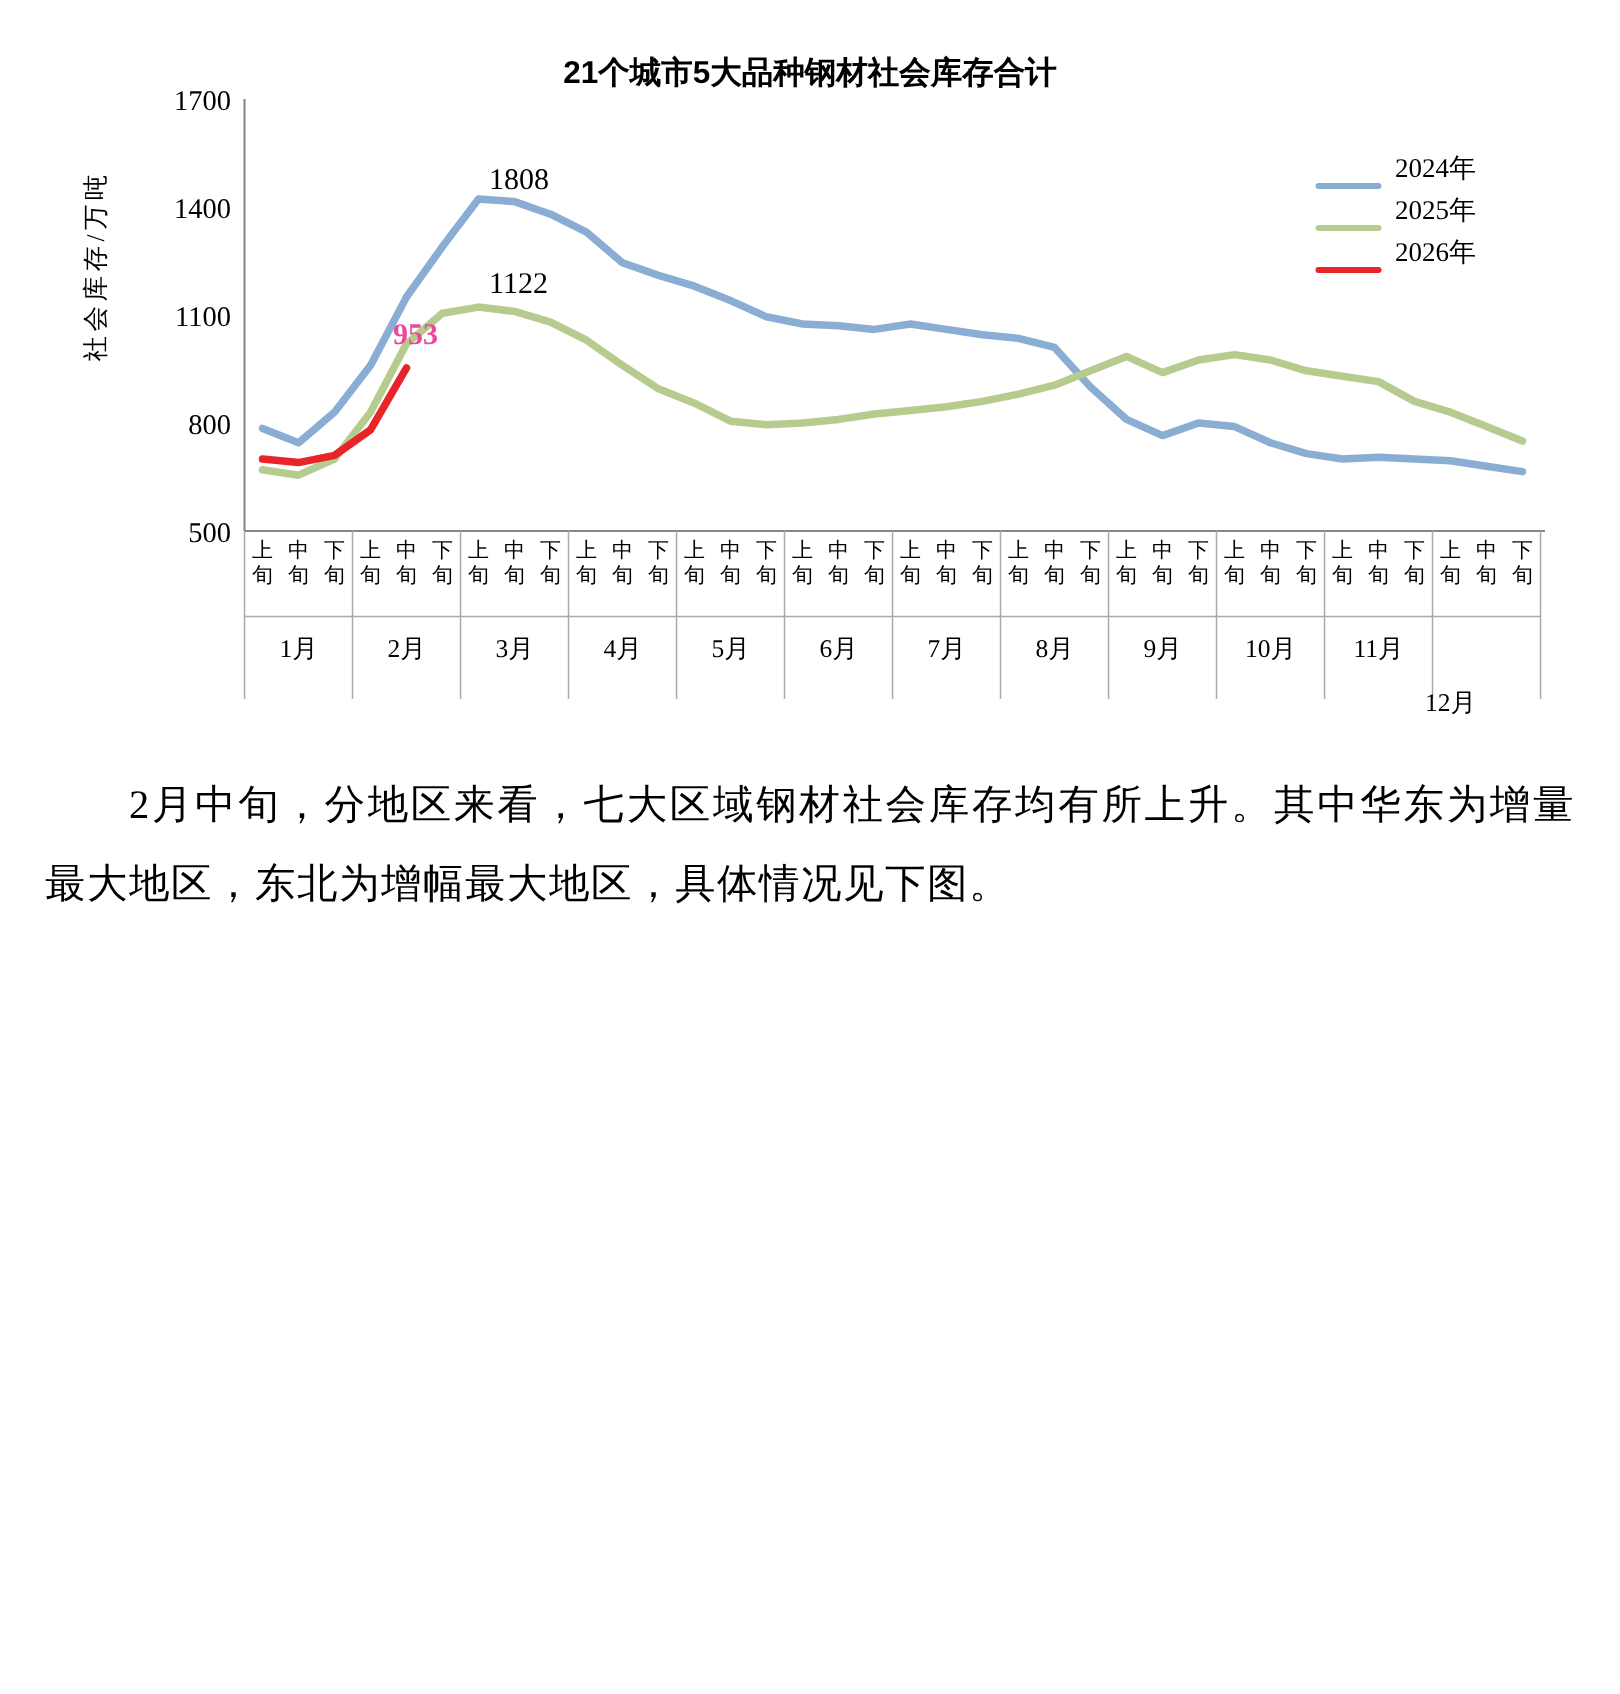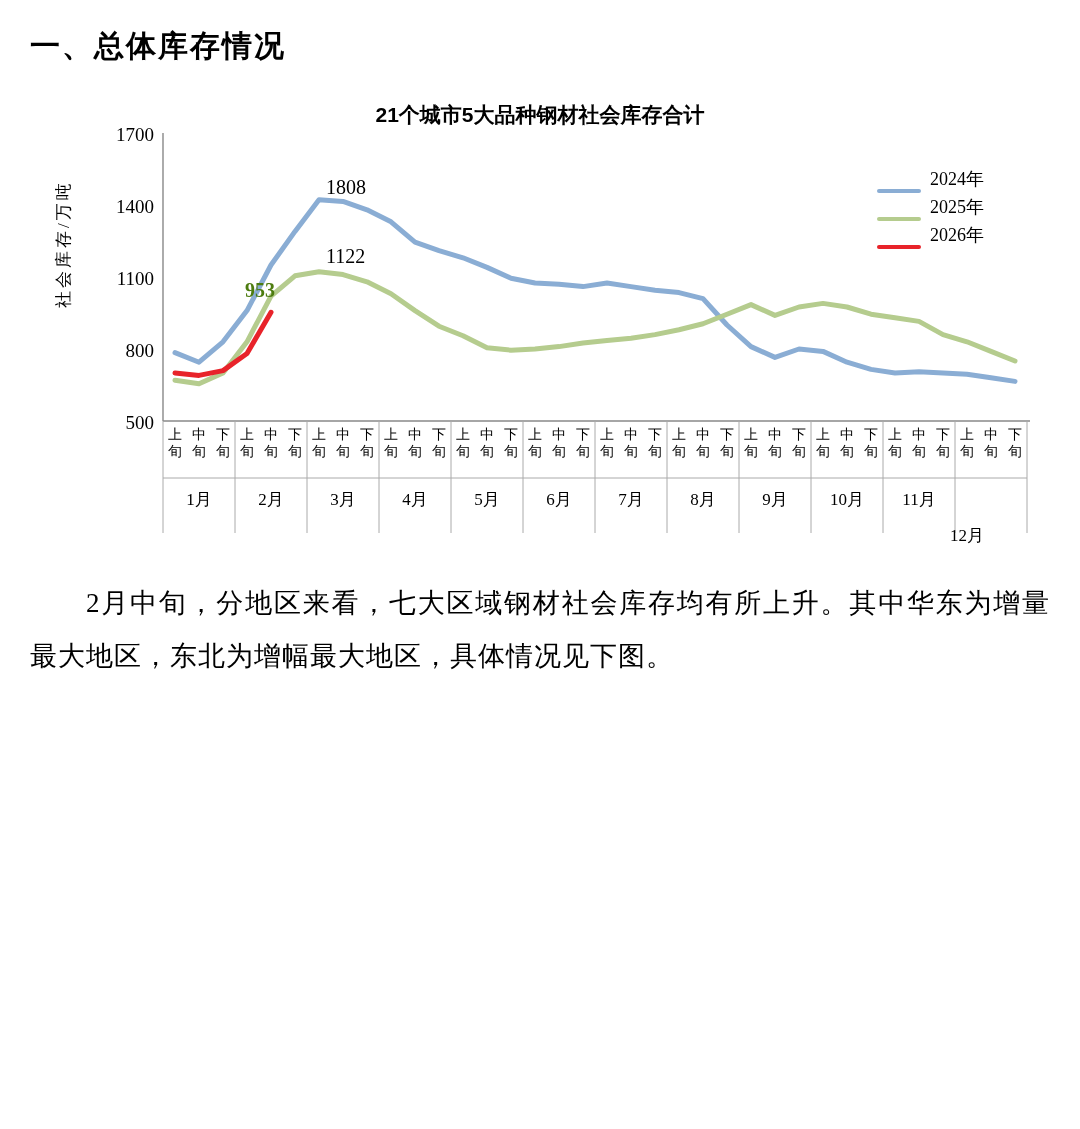--- a/index.html
+++ b/index.html
@@ -128,21 +128,20 @@
     font-size: 17px;
     text-align: center;
     width: 54px;
   }
 </style>
 </head>
 <body>
 
 <div class="page">
 
-  <h1 class="section-heading">一、总体库存情况</h1>
 
 
   <div class="chart-block">
     <div class="chart-title">21个城市5大品种钢材社会库存合计</div>
 
     <div class="plot-wrap">
 
       <div class="y-axis-title">社会库存/万吨</div>
 
       <div class="ytick-col">
@@ -175,21 +174,21 @@
           <line x1="133" y1="345" x2="997" y2="345"></line>
         </g>
 
         <polyline id="line-2024" fill="none" stroke-width="5" stroke-linejoin="round" stroke-linecap="round" points="145,219.60000000000002 169,229.2 193,208.8 217,177.6 241,132 265,98.4 289,66.72 313,68.4 337,76.80000000000001 361,88.80000000000001 385,109.19999999999999 409,117.6 433,124.80000000000001 457,134.4 481,145.2 505,150 529,151.20000000000002 553,153.6 577,150 601,153.6 625,157.2 649,159.6 673,165.60000000000002 697,192 721,213.6 745,224.4 769,216 793,218.4 817,229.2 841,236.4 865,240 889,238.8 913,240 937,241.2 961,244.8 985,248.4" stroke="#8aadd4"></polyline>
         <polyline id="line-2025" fill="none" stroke-width="5" stroke-linejoin="round" stroke-linecap="round" points="145,247.2 169,250.8 193,240 217,208.8 241,163.2 265,142.8 289,138.72 313,141.60000000000002 337,148.8 361,160.8 385,177.6 409,193.2 433,202.8 457,214.8 481,217.2 505,216 529,213.6 553,210 577,207.6 601,205.2 625,201.60000000000002 649,196.8 673,190.8 697,181.2 721,171.6 745,182.4 769,174 793,170.4 817,174 841,181.2 865,184.8 889,188.4 913,201.60000000000002 937,208.8 961,218.4 985,228" stroke="#b5cc8e"></polyline>
         <polyline id="line-2026" fill="none" stroke-width="5" stroke-linejoin="round" stroke-linecap="round" points="145,240 169,242.4 193,237.6 217,220.56 241,179.28" stroke="#e8232a"></polyline>
       </svg>
 
       <div class="dlabel" style="left:296px; top:43px;">1808</div>
       <div class="dlabel" style="left:296px; top:112px;">1122</div>
-      <div class="dlabel" style="left:215px; top:146px; color:#4d7c0f; font-weight:bold;">953</div>
+      <div class="dlabel" style="left:232px; top:146px; color:#ec4899; font-weight:bold;">953</div>
 
       <div class="legend">
         <div class="legend-row">
           <span class="legend-swatch" style="background:#8aadd4;"></span>
           <span>2024年</span>
         </div>
         <div class="legend-row">
           <span class="legend-swatch" style="background:#b5cc8e;"></span>
           <span>2025年</span>
         </div>

